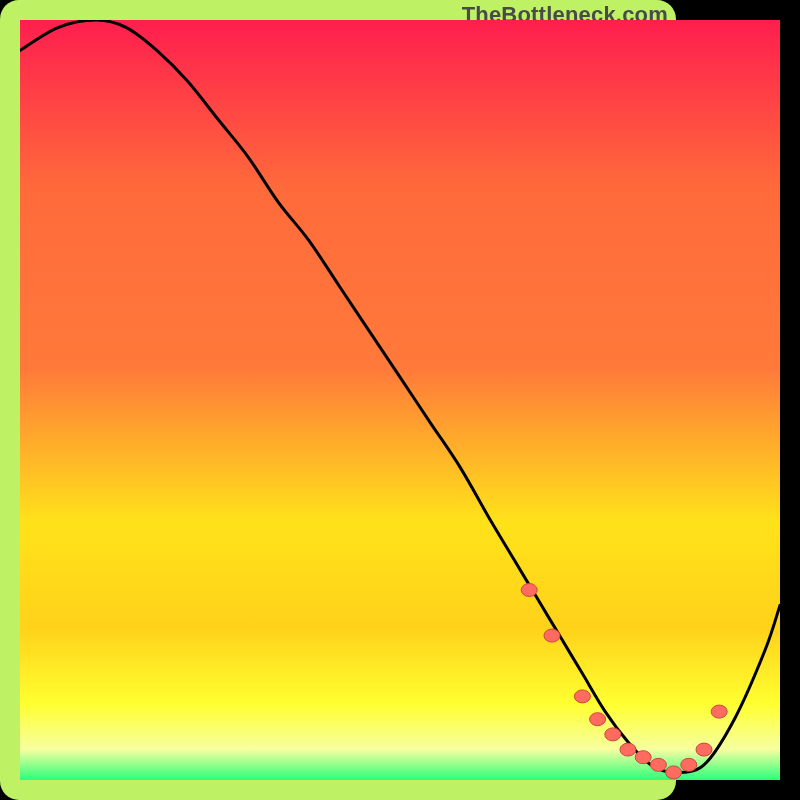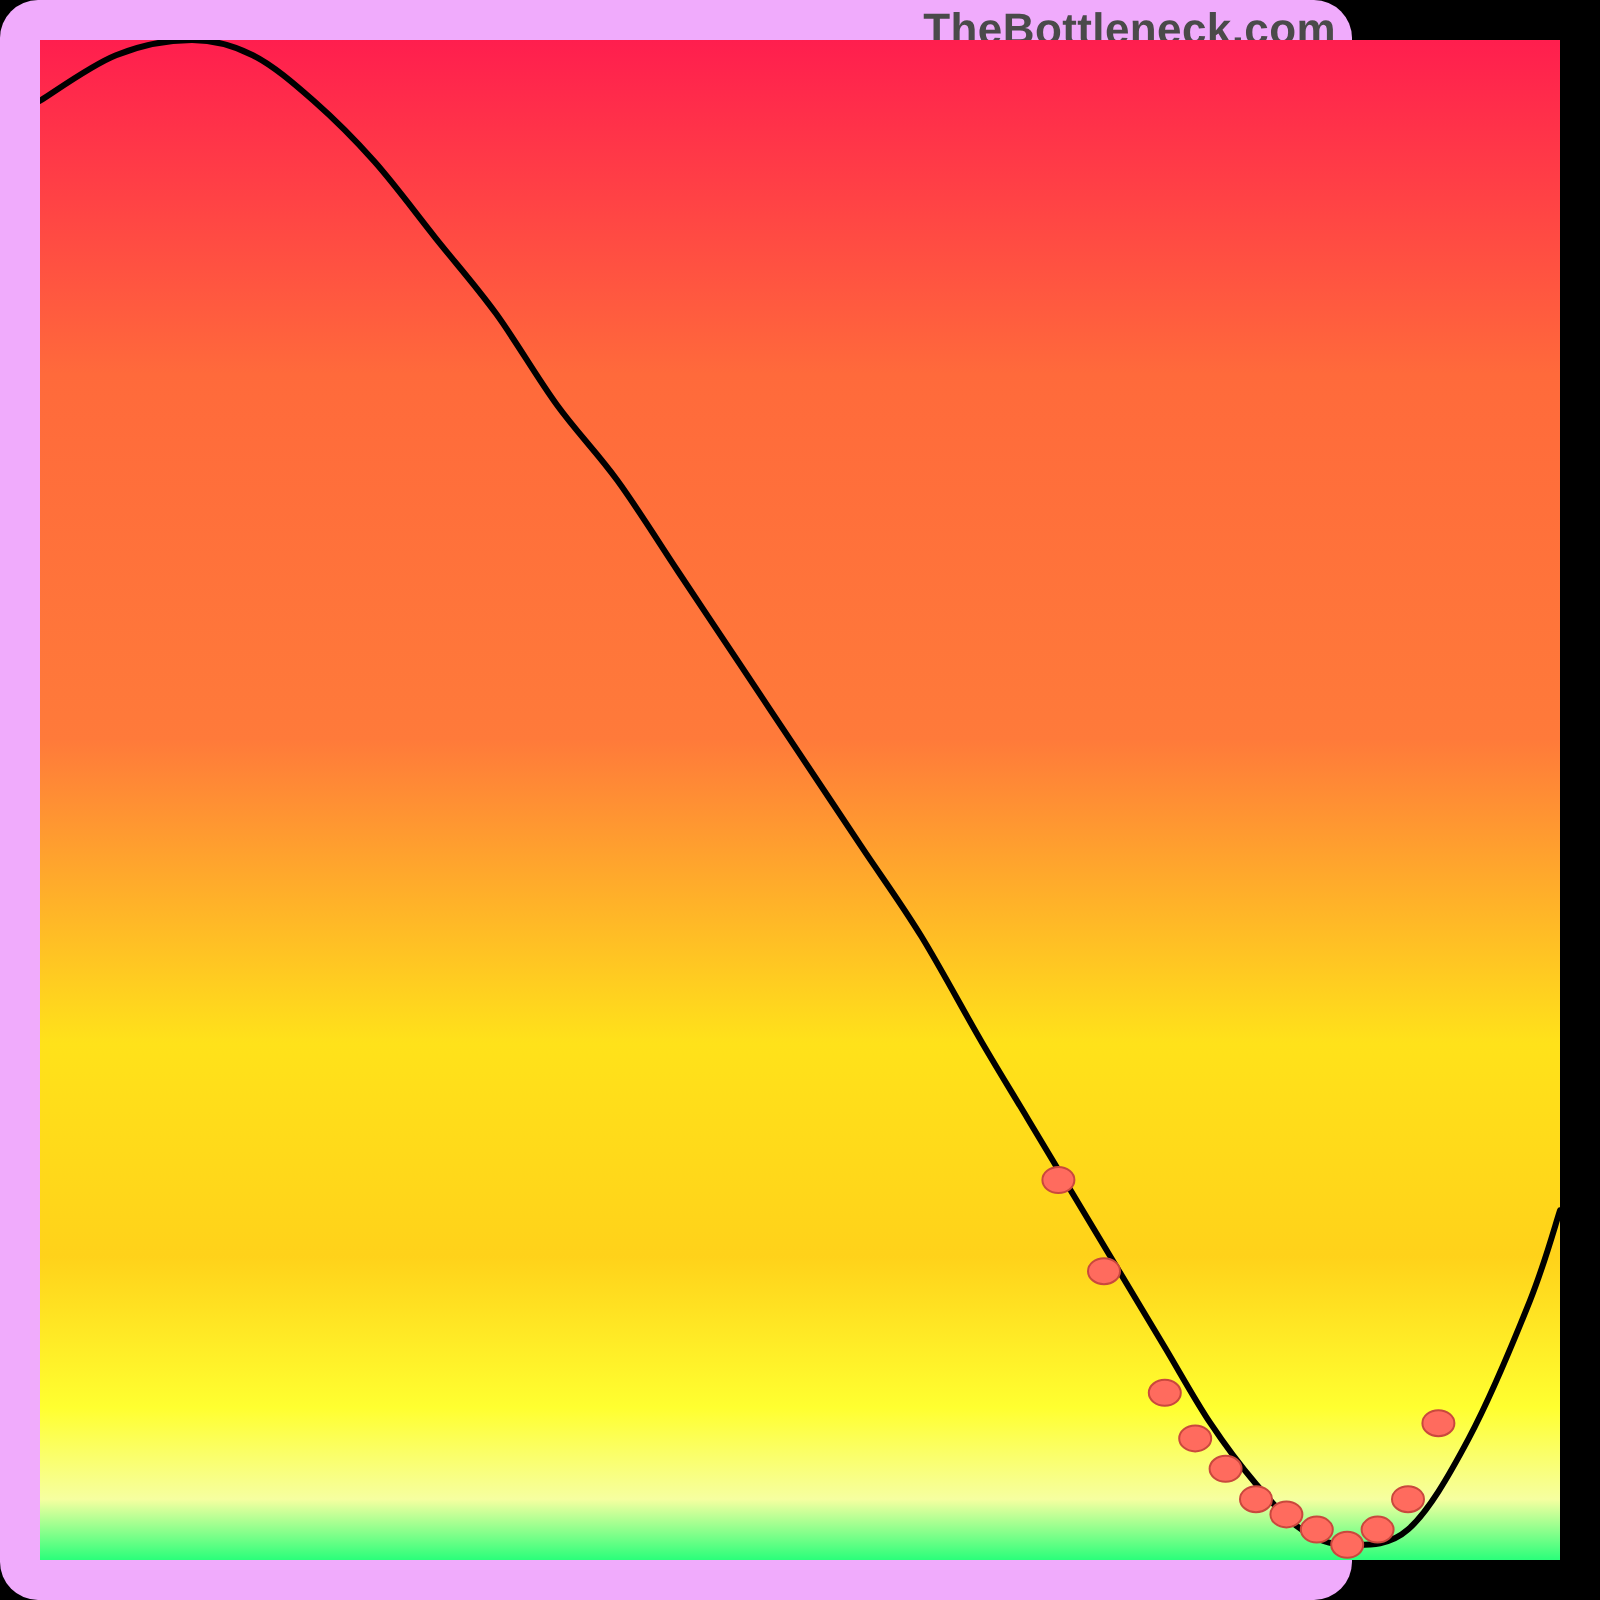--- a/index.html
+++ b/index.html
@@ -7,21 +7,21 @@
     padding: 0;
     width: 800px;
     height: 800px;
     background: #000;
     overflow: hidden;
   }
   .chart-wrap {
     position: relative;
     width: 676px;
     height: 800px;
-    background: #f0abfc;
+    background: #bef264;
     border-radius: 19px;
   }
   .plot-area {
     position: absolute;
     left: 20px;
     top: 20px;
     width: 760px;
     height: 760px;
   }
   .watermark {

